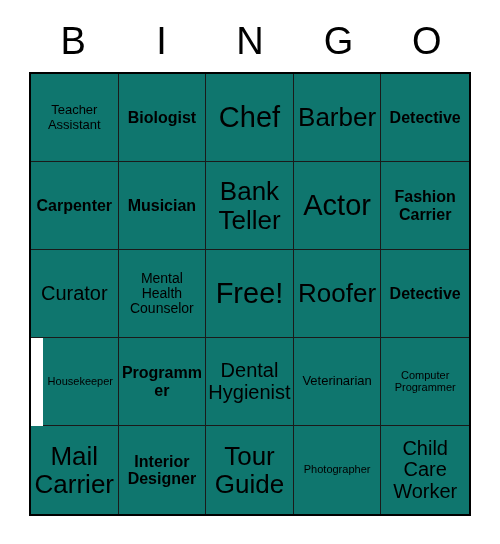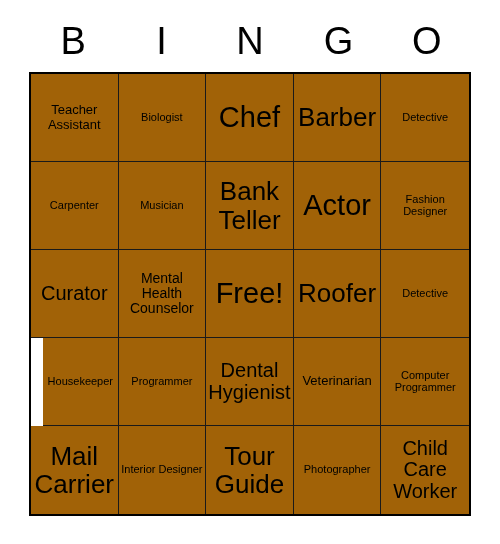--- a/index.html
+++ b/index.html
@@ -62,38 +62,38 @@
   .cell {
     box-sizing: border-box;
     border-right: 1px solid #1a1a1a;
     border-bottom: 1px solid #1a1a1a;
     display: flex;
     align-items: center;
     justify-content: center;
     text-align: center;
     padding: 1px 2px;
     overflow: hidden;
-    background: #a16207;
+    background: #0f766e;
   }
   .cell:nth-child(5n) { border-right: none; }
   .cell:nth-child(n+21) { border-bottom: none; }
 
   .cell-text {
     display: block;
     width: 100%;
     line-height: 1.08;
     color: #000000;
     word-wrap: break-word;
   }
 
   
   .sz-xs   { font-size: 11px; }
   .sz-sm   { font-size: 13px; }
   .sz-smd  { font-size: 14px; }
-  .sz-md   { font-size: 11px; }
+  .sz-md   { font-size: 16px; font-weight: bold; }
   .sz-lg   { font-size: 20px; }
   .sz-xl   { font-size: 26px; }
   .sz-xxl  { font-size: 29px; }
 </style>
 </head>
 <body style="background: rgb(255, 255, 255);">
 
 <div id="bingo-card">
 
   <div id="header-row">
@@ -128,21 +128,21 @@
     <div class="cell" style="border-right-color: rgb(26, 26, 26); border-bottom-color: rgb(26, 26, 26);">
       <span class="cell-text sz-md">Musician</span>
     </div>
     <div class="cell" style="border-right-color: rgb(26, 26, 26); border-bottom-color: rgb(26, 26, 26);">
       <span class="cell-text sz-xl">Bank Teller</span>
     </div>
     <div class="cell" style="border-right-color: rgb(26, 26, 26); border-bottom-color: rgb(26, 26, 26);">
       <span class="cell-text sz-xxl">Actor</span>
     </div>
     <div class="cell" style="border-right-color: rgb(26, 26, 26); border-bottom-color: rgb(26, 26, 26);">
-      <span class="cell-text sz-md">Fashion Designer</span>
+      <span class="cell-text sz-md">Fashion Carrier</span>
     </div>
 
     <div class="cell" style="border-right-color: rgb(26, 26, 26); border-bottom-color: rgb(26, 26, 26);">
       <span class="cell-text sz-lg">Curator</span>
     </div>
     <div class="cell" style="border-right-color: rgb(26, 26, 26); border-bottom-color: rgb(26, 26, 26);">
       <span class="cell-text sz-smd">Mental Health Counselor</span>
     </div>
     <div class="cell" style="border-right-color: rgb(26, 26, 26); border-bottom-color: rgb(26, 26, 26);">
       <span class="cell-text sz-xxl">Free!</span>

